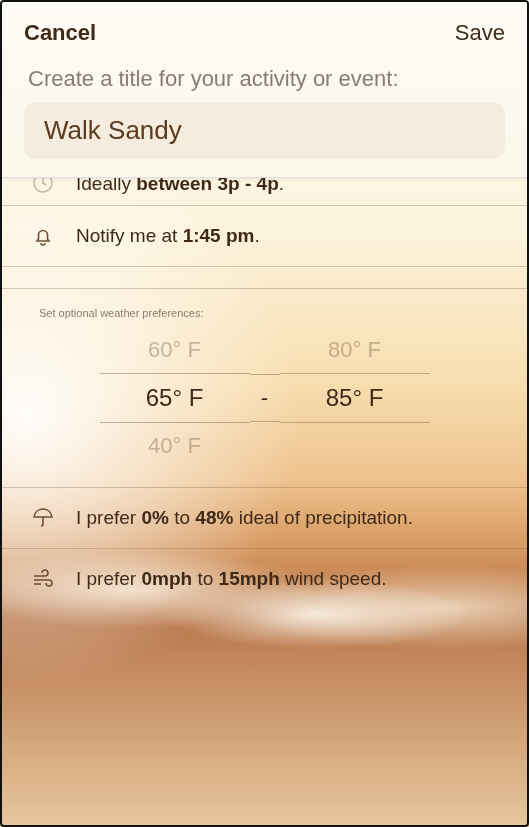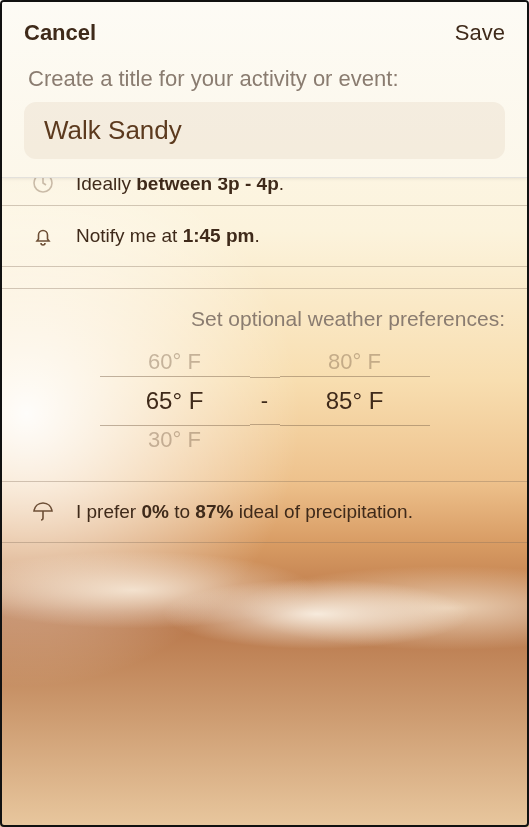--- a/index.html
+++ b/index.html
@@ -83,37 +83,36 @@
     padding-top:0;padding-bottom:10px;
     overflow:hidden;max-height:28px;
     align-items:flex-end;
   }
   .row.clipped .icon svg{opacity:.35;}
   .row.clipped .txt{white-space:nowrap;}
 
   
   .section-gap{height:22px;border-bottom:1px solid var(--divider);}
   .section-label{
-    color:var(--muted);font-size:21px;
-    padding:18px 22px 8px 26px;
-    text-align:right;
+    color:var(--muted);font-size:11px;
+    padding:18px 22px 8px 37px;
   }
 
   
   .picker{
     margin:10px auto 28px auto;
     width:330px;
     font-size:22px;
     color:var(--text);
     text-align:center;
   }
   .picker-grid{
     display:grid;
     grid-template-columns:1fr 30px 1fr;
-    row-gap:1px;
+    row-gap:10px;
     align-items:center;
   }
   .picker .faded{color:rgba(110,85,60,0.38);}
   .picker .sel{
     font-size:24px;
     padding:10px 0;
     border-top:1px solid rgba(120,95,70,0.45);
     border-bottom:1px solid rgba(120,95,70,0.45);
   }
   .picker .dash{font-size:22px;color:var(--text);}
@@ -181,33 +180,45 @@
     <div class="picker">
       <div class="picker-grid">
         <div class="faded">60° F</div>
         <div></div>
         <div class="faded">80° F</div>
 
         <div class="sel">65° F</div>
         <div class="sel dash">-</div>
         <div class="sel">85° F</div>
 
-        <div class="faded">30° F</div>
+        <div class="faded">40° F</div>
         <div></div>
       </div>
     </div>
   </div>
 
   <div class="row">
     <span class="icon">
       <svg viewBox="0 0 24 24">
           <path d="M12 3C7 3 3.7 6.5 3 11h18c-.7-4.5-4-8-9-8z"></path>
           <path d="M12 11v7a2 2 0 0 1-2 2"></path>
         </svg>
     </span>
     <span class="txt">
-      <span>I prefer </span><b>0%</b><span> to </span><b>87%</b><span> ideal of precipitation.</span>
-    </span>
-  </div>
-
-
+      <span>I prefer </span><b>0%</b><span> to </span><b>48%</b><span> ideal of precipitation.</span>
+    </span>
+  </div>
+
+
+  <div class="row" style="border-bottom:none;">
+    <span class="icon">
+      <svg viewBox="0 0 24 24">
+          <path d="M3 9h11a3 3 0 1 0-3-3"></path>
+          <path d="M3 13h15a3 3 0 1 1-3 3"></path>
+          <path d="M3 17h7"></path>
+        </svg>
+    </span>
+    <span class="txt">
+      <span>I prefer </span><b>0mph</b><span> to </span><b>15mph</b><span> wind speed.</span>
+    </span>
+  </div>
 
 </div>
 
 </body></html>

